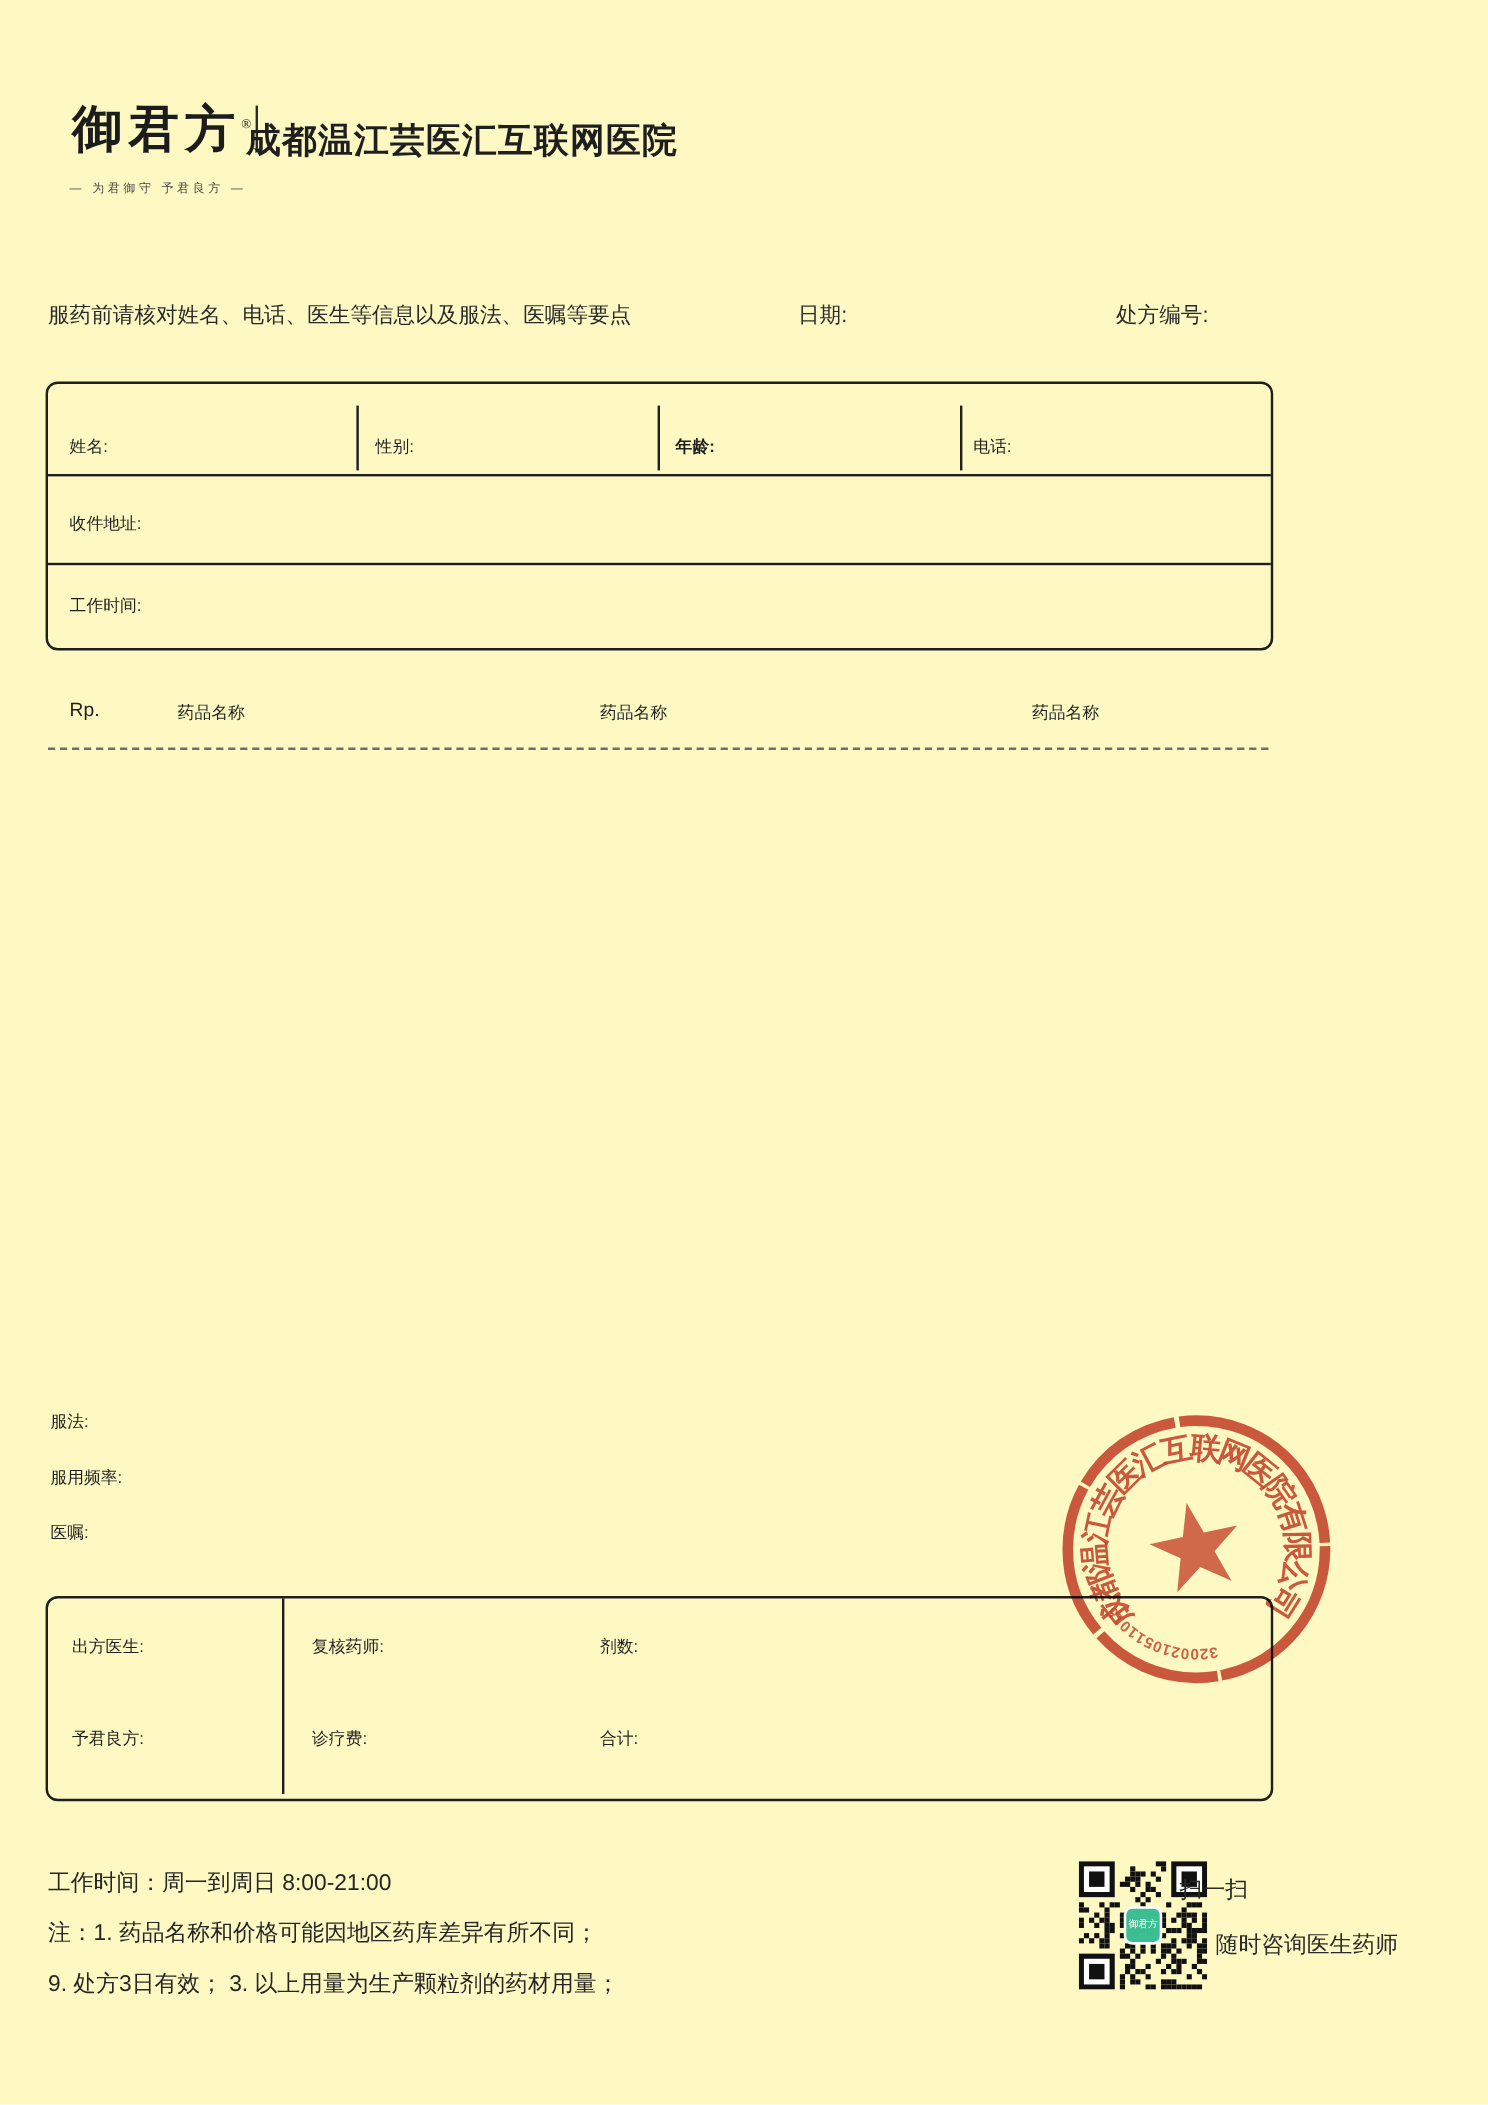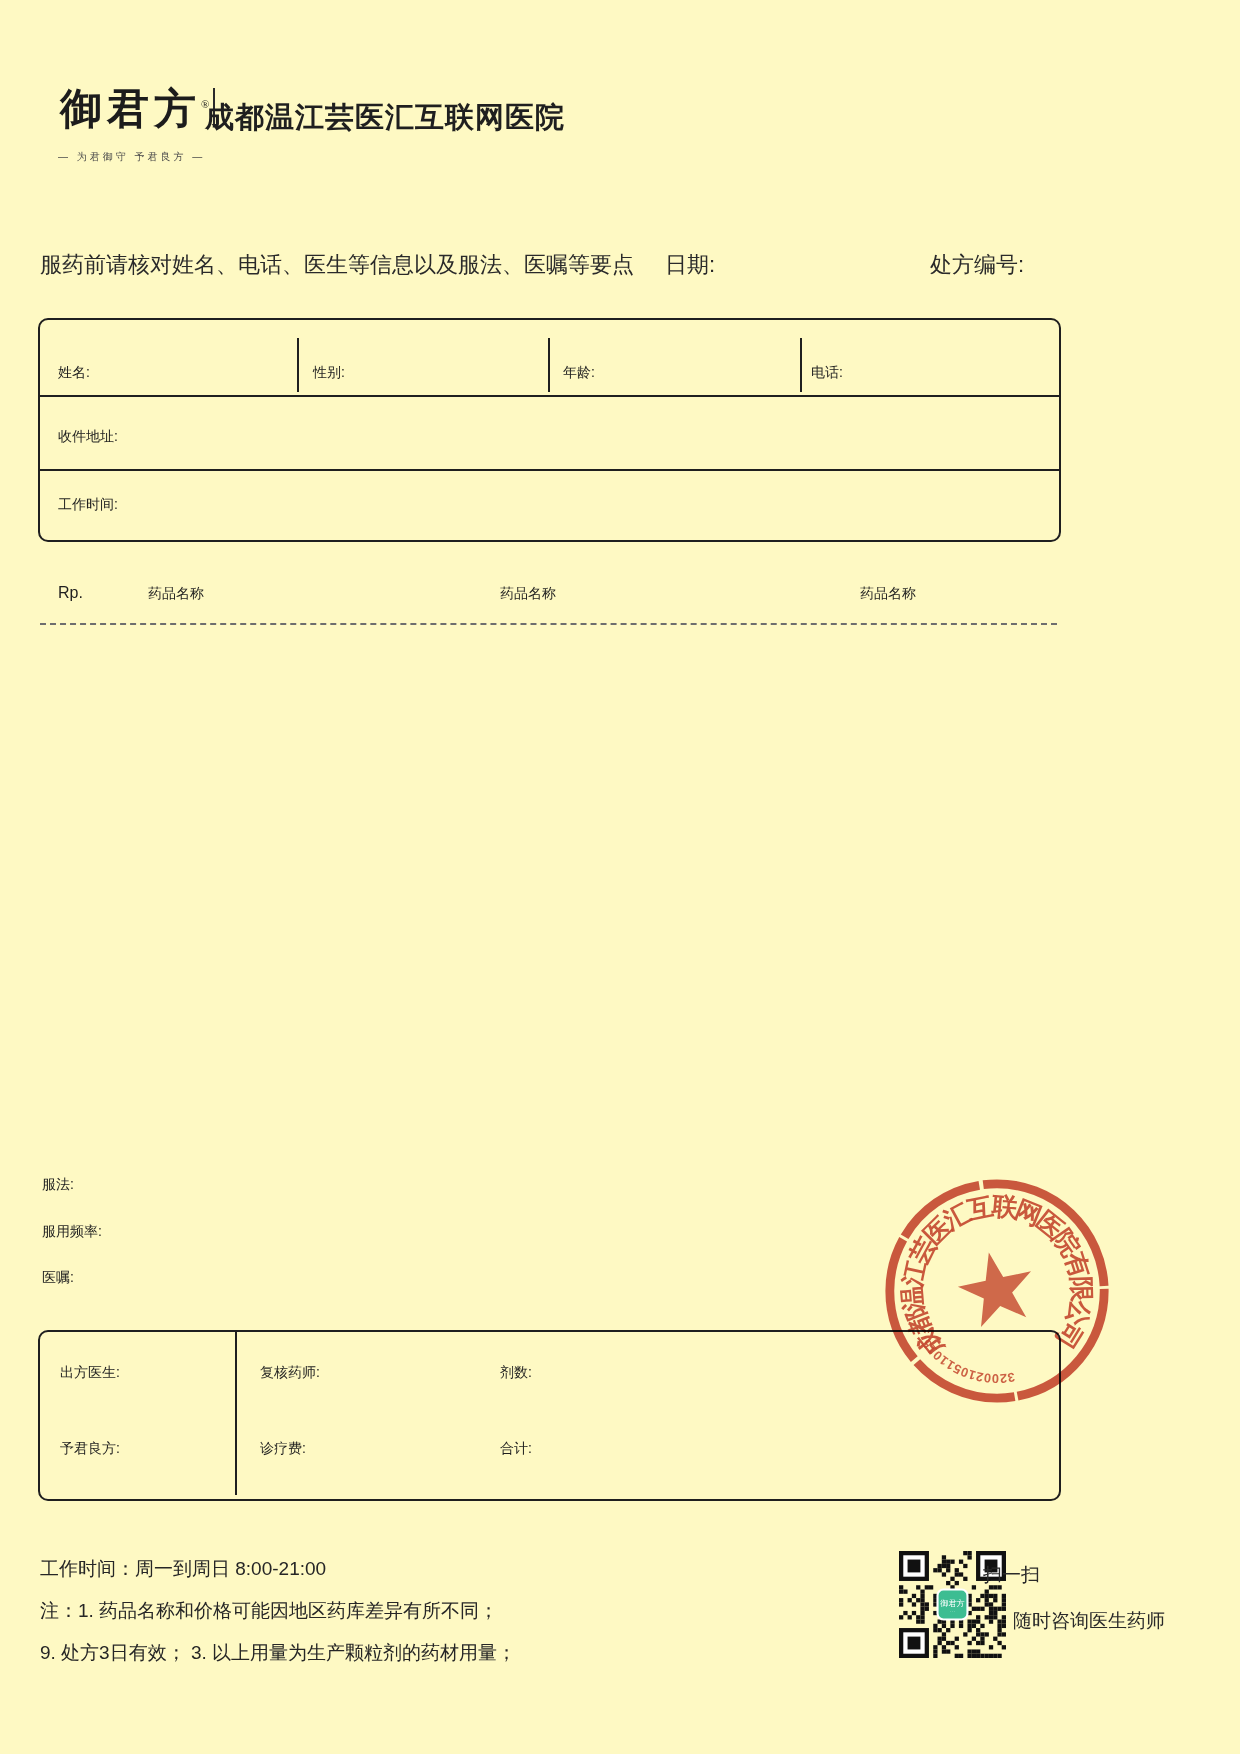--- a/index.html
+++ b/index.html
@@ -8,21 +8,21 @@
   .abs{position:absolute;}
 
   
   .brand{font-family:"Liberation Serif","DejaVu Serif",serif;font-size:42px;font-weight:700;color:#1c1c1c;letter-spacing:5px;line-height:1;}
   .brand sup{font-size:11px;font-weight:400;letter-spacing:0;}
   .brand-bar{width:2px;height:36px;background:#2a2a2a;display:inline-block;margin-left:4px;vertical-align:top;}
   .slogan{font-size:10px;color:#4a4a4a;letter-spacing:3px;white-space:nowrap;}
   .hospital-title{font-size:29px;font-weight:700;color:#1f1f1f;letter-spacing:1px;}
 
   
-  .notice{font-size:22px;color:#2a2a2a;}
+  .notice{font-size:18px;color:#2a2a2a;}
 
   
   .box{position:absolute;border:2px solid #1f1f1f;border-radius:10px;background:transparent;}
   .label{font-size:14px;color:#1f1f1f;white-space:nowrap;}
   .hline{position:absolute;left:0;right:0;height:2px;background:#1f1f1f;}
   .vline{position:absolute;width:2px;background:#1f1f1f;}
 
   .dashed-line{position:absolute;border-top:2px dashed #6e6e6e;height:0;}
 
   
@@ -44,21 +44,21 @@
   <div class="abs hospital-title" style="left:205px;top:98px;">成都温江芸医汇互联网医院</div>
 
   <div class="abs notice" style="left:40px;top:250px;">服药前请核对姓名、电话、医生等信息以及服法、医嘱等要点</div>
   <div class="abs notice" style="left:665px;top:250px;">日期:</div>
   <div class="abs notice" style="left:930px;top:250px;">处方编号:</div>
 
   <div class="box" style="left:38px;top:318px;width:1019px;height:220px;">
 
     <div class="abs label" style="left:18px;top:44px;">姓名:</div>
     <div class="abs label" style="left:273px;top:44px;">性别:</div>
-    <div class="abs label" style="left:523px;top:44px;">年龄:</div>
+    <div class="abs label" style="left:523px;top:44px;font-weight:bold;">年龄:</div>
     <div class="abs label" style="left:771px;top:44px;">电话:</div>
     <div class="vline" style="left:257px;top:18px;height:54px;"></div>
     <div class="vline" style="left:508px;top:18px;height:54px;"></div>
     <div class="vline" style="left:760px;top:18px;height:54px;"></div>
     <div class="hline" style="top:75px;"></div>
 
     <div class="abs label" style="left:18px;top:108px;">收件地址:</div>
     <div class="hline" style="top:149px;"></div>
 
     <div class="abs label" style="left:18px;top:176px;">工作时间:</div>

